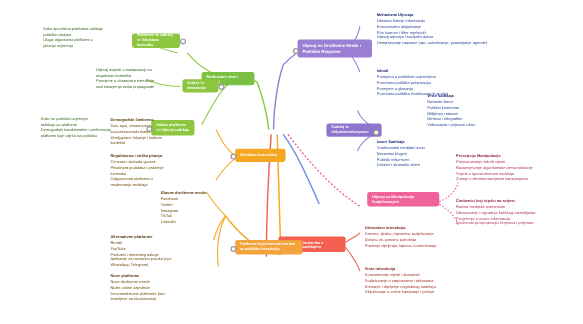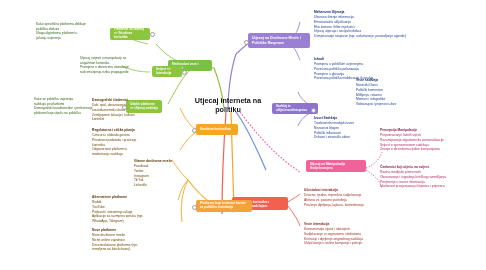--- a/index.html
+++ b/index.html
@@ -91,21 +91,20 @@
     <path d="M188,180 C180,172 176,166 172,160" stroke="#f5a623" stroke-width="0.9" fill="none"></path>
     <path d="M188,180 C182,186 180,194 178,200" stroke="#f5a623" stroke-width="0.9" fill="none"></path>
 
     <path d="M288,202 C294,198 298,196 300,194" stroke="#f4604f" stroke-width="0.9" fill="none"></path>
     <path d="M288,206 C294,214 298,220 300,226" stroke="#f4604f" stroke-width="0.9" fill="none"></path>
 
     <path d="M366,168 C376,164 380,158 382,152" stroke="#f0629a" stroke-width="0.9" fill="none" stroke-dasharray="1.4 1.4"></path>
     <path d="M366,170 C376,176 380,182 382,188" stroke="#f0629a" stroke-width="0.9" fill="none" stroke-dasharray="1.4 1.4"></path>
   </svg>
 
-  <div class="node central" style="left:185px;top:96px;">Utjecaj interneta na politiku</div>
 
   <div class="node pill purple" style="left:248px;top:33px;width:62px;height:15px;">Utjecaj na Društvene Mreže i Političke Rasprave</div>
 
   <div class="node tblock blue" style="left:314px;top:10px;width:120px;">
     <span class="hd">Mehanizmi Utjecaja</span>
     <span class="ln">Ubrzano širenje informacija</span>
     <span class="ln">Emocionalno uključivanje</span>
     <span class="ln">Eho komore i filter mjehurići</span>
     <span class="ln">Utjecaj utjecaja i sociijalni dokaz</span>
     <span class="ln wrapln">Usmjeravanje rasprave (npr. uokvirivanje, postavljanje agende)</span>

